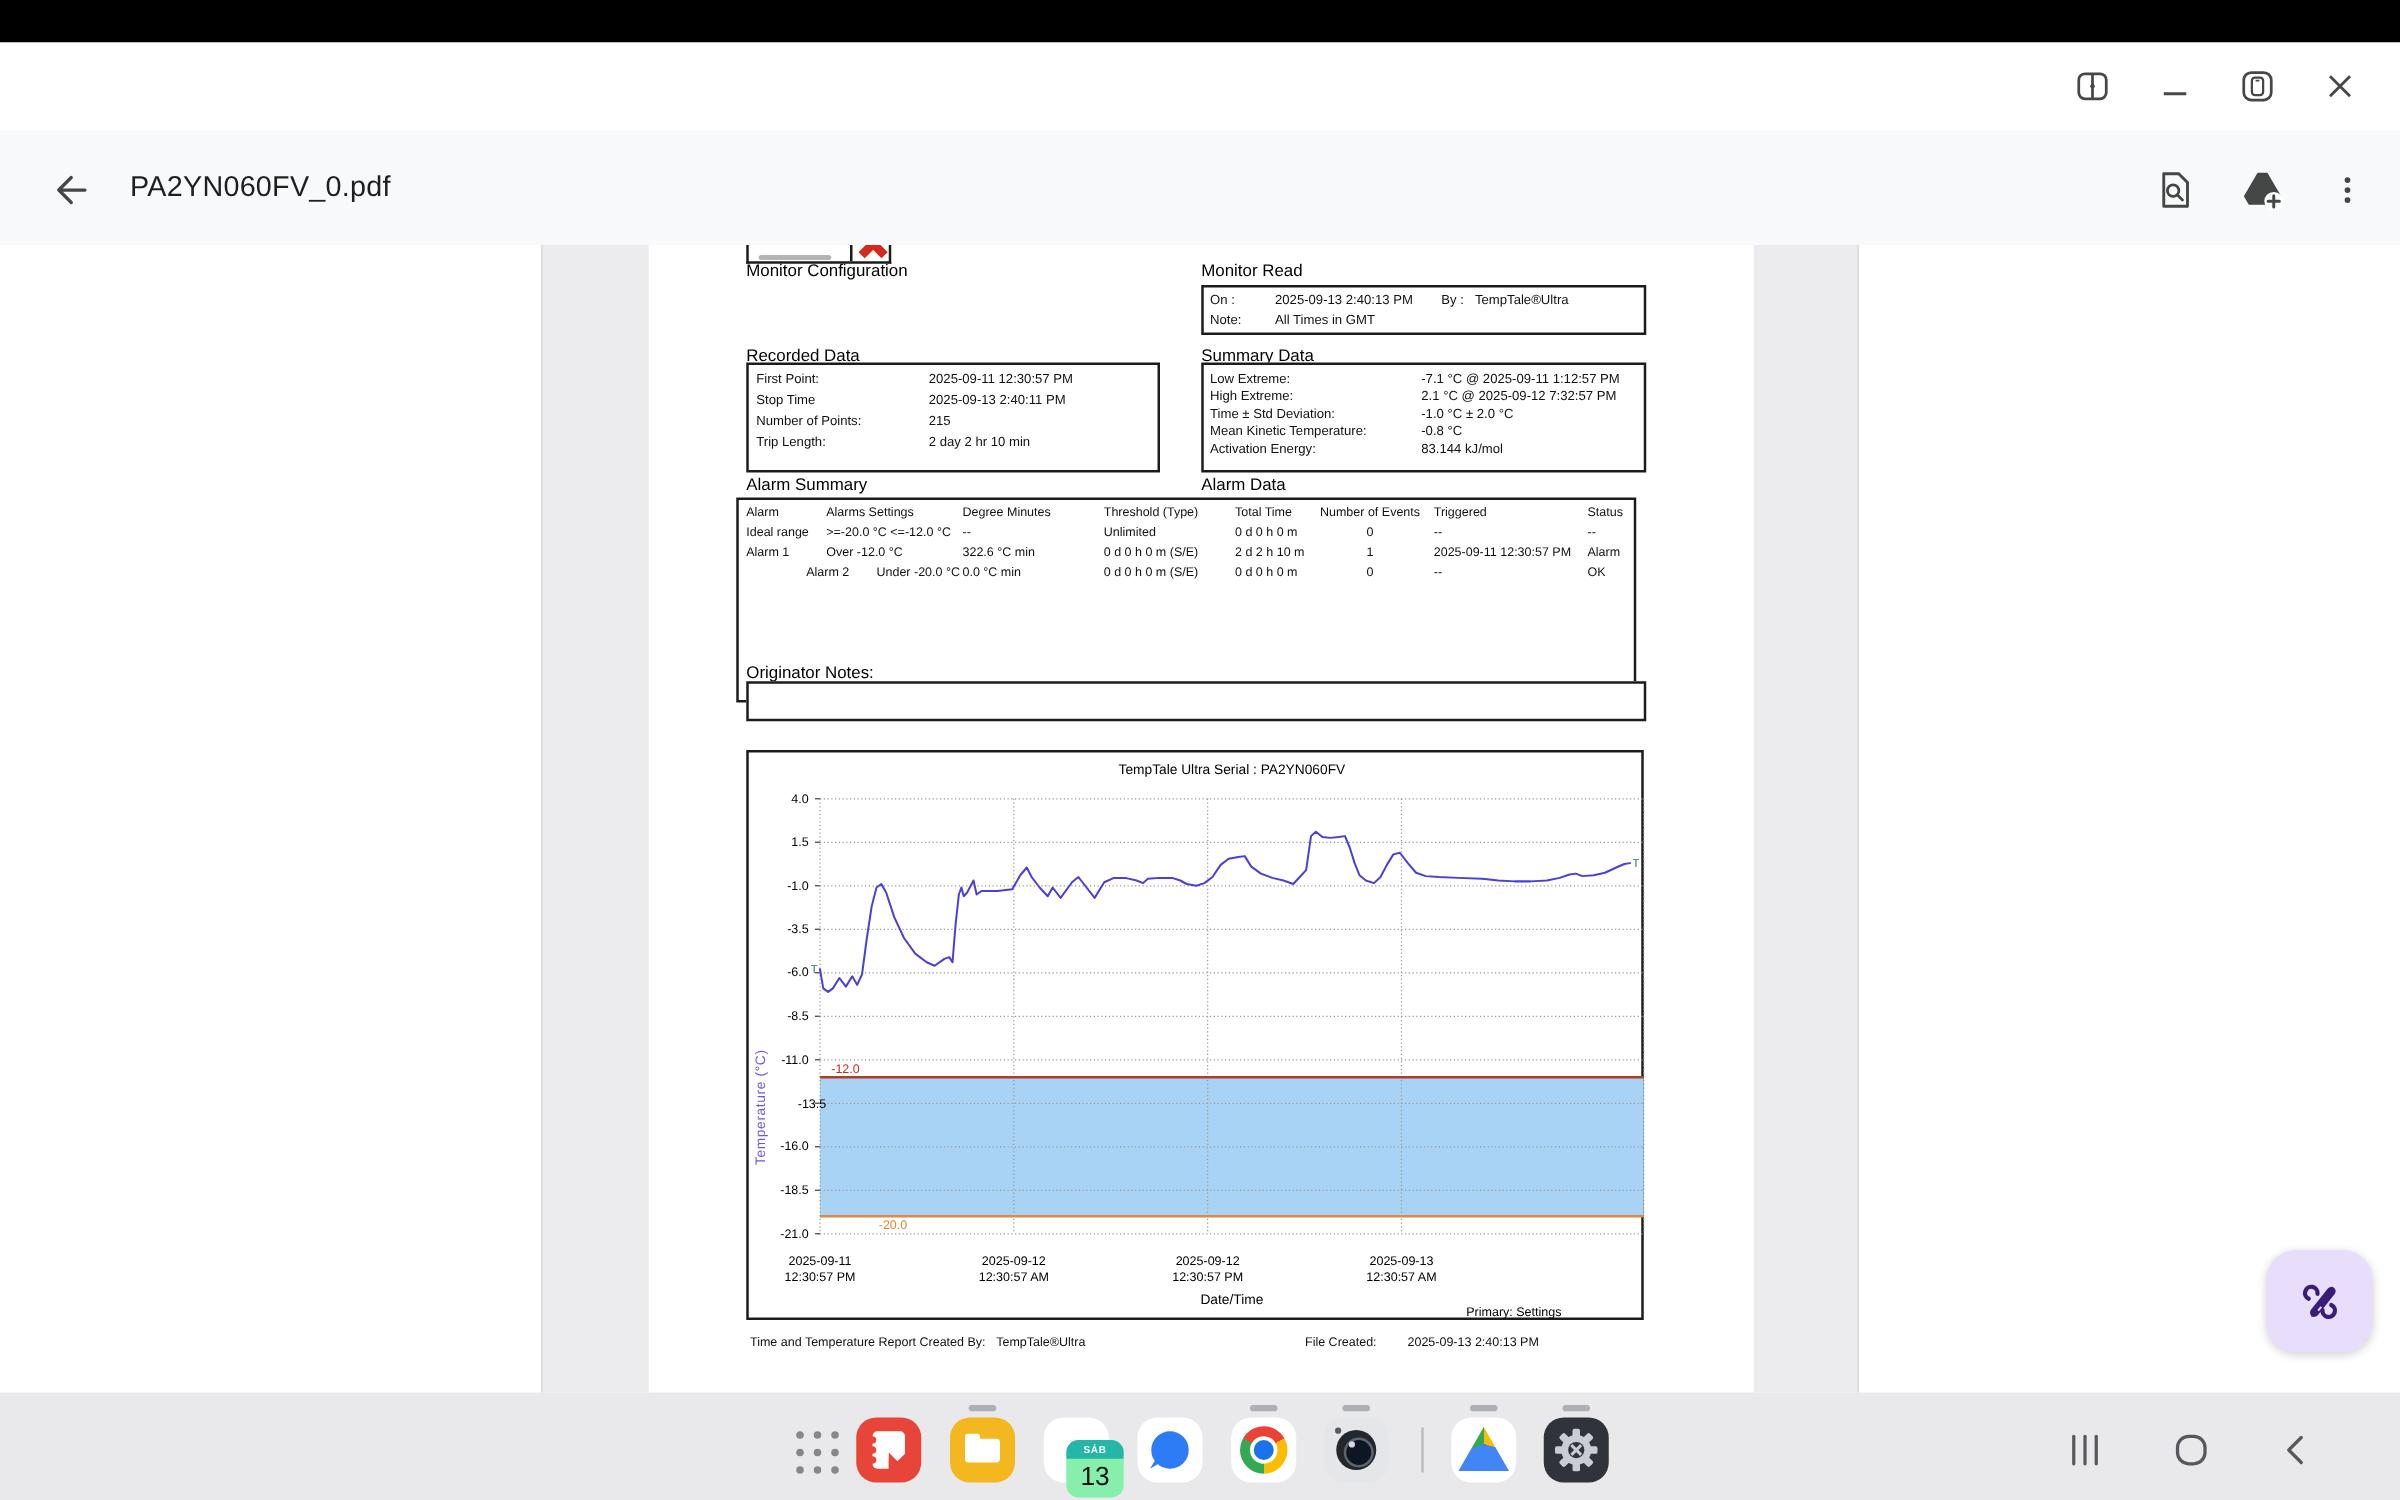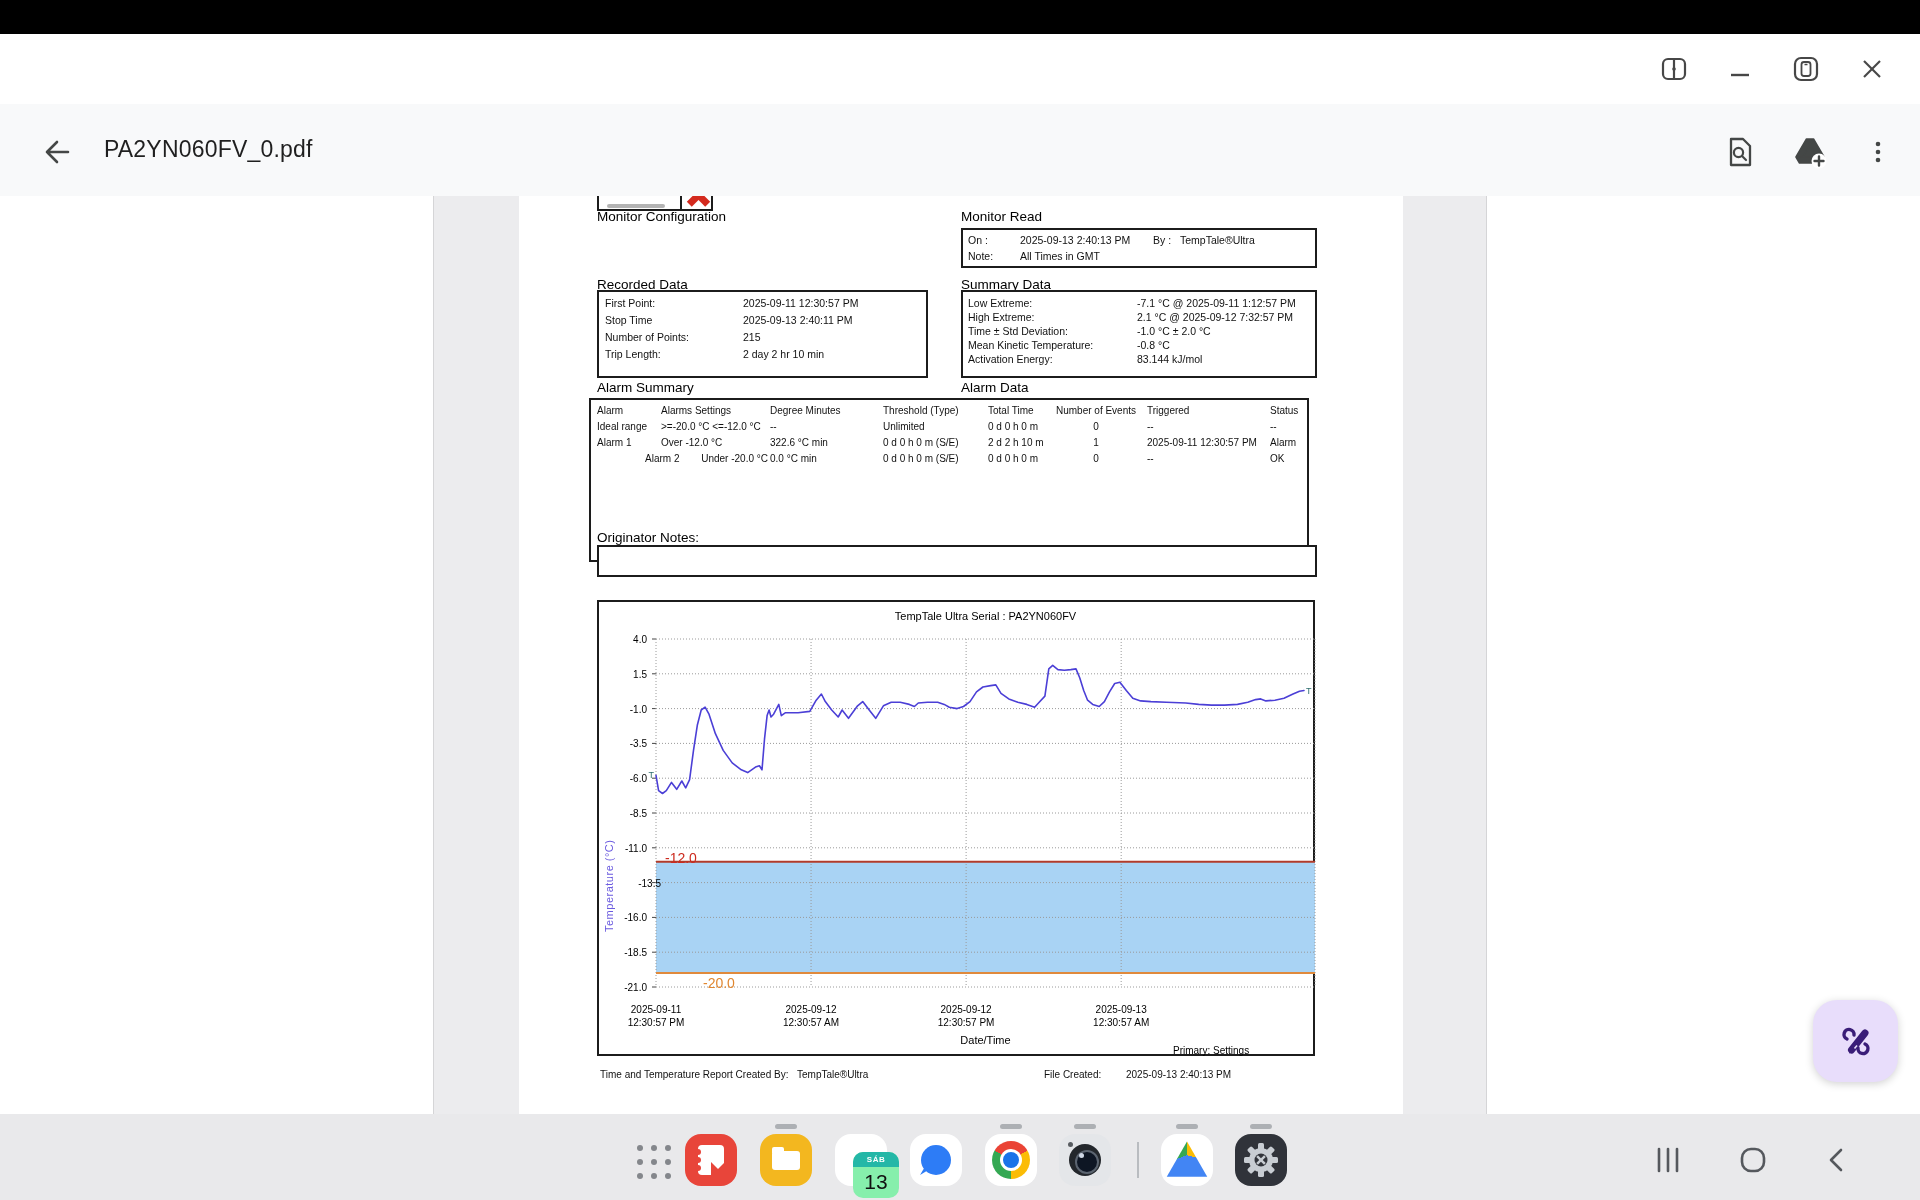--- a/index.html
+++ b/index.html
@@ -35,21 +35,21 @@
 
   
   #chartframe { position:absolute; left:78px; top:404px; width:718px; height:456px; border:2px solid #1c1c1c; background:#fff; }
   #chart-title { position:absolute; left:57px; top:8px; width:659px; text-align:center; font-size:11px; color:#000; }
   .ytick { position:absolute; width:48px; text-align:right; font-size:10px; color:#000; }
   .xtick { position:absolute; width:120px; text-align:center; font-size:10px; color:#000; line-height:13px; }
   #ylab { position:absolute; left:4px; top:100px; height:230px; writing-mode:vertical-rl; transform:rotate(180deg);
     font-size:11px; color:#6a5adf; letter-spacing:0.5px; }
   #xlab { position:absolute; left:57px; top:432px; width:659px; text-align:center; font-size:11px; color:#000; }
   #legend { position:absolute; left:574px; top:443px; width:132px; font-size:10px; color:#000; }
-  .thr-label { position:absolute; font-size:14px; }
+  .thr-label { position:absolute; font-size:10px; }
 
   #footer-row { position:absolute; left:0; top:873px; width:884px; font-size:10px; color:#222; }
 
   
   #taskbar { position:absolute; left:0; top:1114px; width:1920px; height:86px; background:#e9e9eb; }
   .dash { position:absolute; top:10px; width:22px; height:5px; border-radius:3px; background:#adb0b4; }
   .appicon { position:absolute; top:20px; width:52px; height:52px; border-radius:16px; cursor:pointer; }
   .gridbtn { position:absolute; top:26px; width:44px; height:44px; display:grid; grid-template-columns:repeat(3,6px);
     grid-template-rows:repeat(3,6px); gap:8px; place-content:center; }
   .gridbtn i { background:#84878c; border-radius:50%; }

